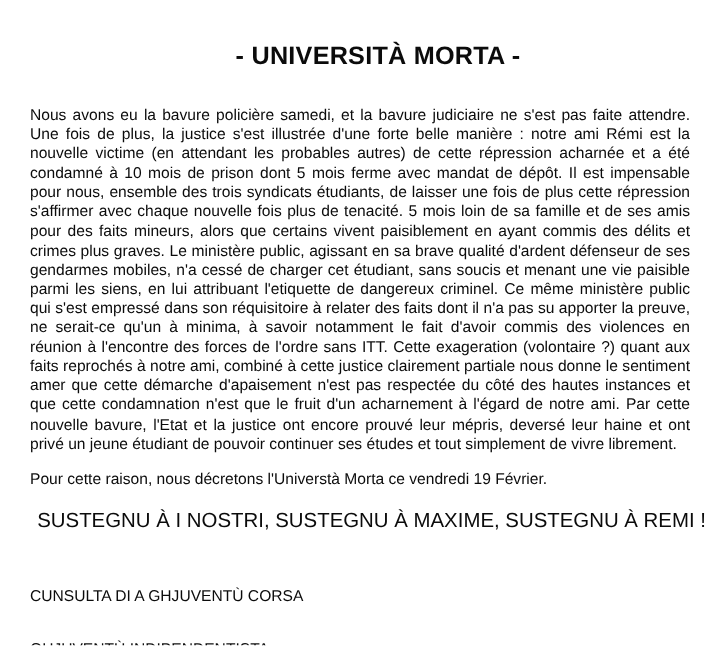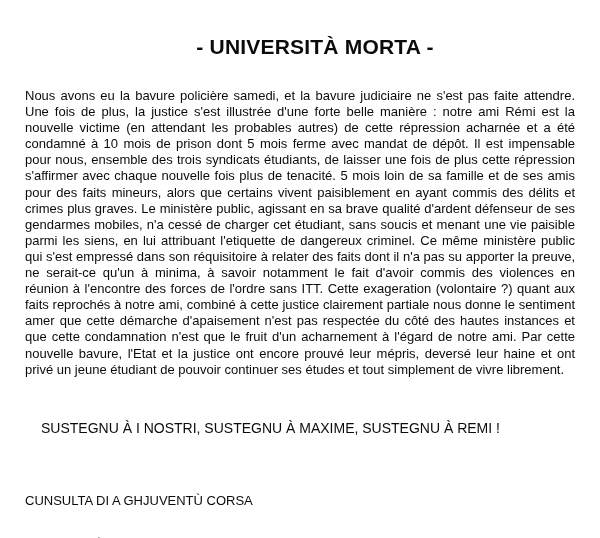--- a/index.html
+++ b/index.html
@@ -49,24 +49,24 @@
   .spacer-sm { height: 13px; }
   .spacer-md { height: 13px; }
   .plain-line {
     font-size: 13px;
     line-height: 16.1px;
     text-align: left;
     margin: 0;
     white-space: nowrap;
   }
   .caps-line {
-    font-size: 14px;
+    font-size: 17px;
     line-height: 16.1px;
     text-align: left;
-    margin: 16px;
+    margin: 6px;
     white-space: nowrap;
   }
   .org-list {
     margin: 0;
     padding: 0;
     list-style: none;
   }
   .org-list li {
     font-size: 13px;
     line-height: 16.1px;
@@ -80,20 +80,21 @@
 <div class="page">
 
   <h1 class="doc-title">- UNIVERSITÀ MORTA -</h1>
 
   <div class="body-block">
 
     <p class="para">Nous avons eu la bavure policière samedi, et la bavure judiciaire ne s'est pas faite attendre. Une fois de plus, la justice s'est illustrée d'une forte belle manière : notre ami Rémi est la nouvelle victime (en attendant les probables autres) de cette répression acharnée et a été condamné à 10 mois de prison dont 5 mois ferme avec mandat de dépôt. Il est impensable pour nous, ensemble des trois syndicats étudiants, de laisser une fois de plus cette répression s'affirmer avec chaque nouvelle fois plus de tenacité. 5 mois loin de sa famille et de ses amis pour des faits mineurs, alors que certains vivent paisiblement en ayant commis des délits et crimes plus graves. Le ministère public, agissant en sa brave qualité d'ardent défenseur de ses gendarmes mobiles, n'a cessé de charger cet étudiant, sans soucis et menant une vie paisible parmi les siens, en lui attribuant l'etiquette de dangereux criminel. Ce même ministère public qui s'est empressé dans son réquisitoire à relater des faits dont il n'a pas su apporter la preuve, ne serait-ce qu'un à minima, à savoir notamment le fait d'avoir commis des violences en réunion à l'encontre des forces de l'ordre sans ITT. Cette exageration (volontaire ?) quant aux faits reprochés à notre ami, combiné à cette justice clairement partiale nous donne le sentiment amer que cette démarche d'apaisement n'est pas respectée du côté des hautes instances et que cette condamnation n'est que le fruit d'un acharnement à l'égard de notre ami. Par cette nouvelle bavure, l'Etat et la justice ont encore prouvé leur mépris, deversé leur haine et ont privé un jeune étudiant de pouvoir continuer ses études et tout simplement de vivre librement.</p>
 
     <div class="spacer-sm"></div>
 
+    <p class="plain-line">Pour cette raison, nous décretons l'Universtà Morta ce vendredi 19 Février.</p>
 
     <div class="spacer-md"></div>
 
     <p class="caps-line">SUSTEGNU À I NOSTRI, SUSTEGNU À MAXIME, SUSTEGNU À REMI !</p>
 
     <div class="spacer-md"></div>
 
     <ul class="org-list">
       <li>CUNSULTA DI A GHJUVENTÙ CORSA</li>
       <li>GHJUVENTÙ INDIPENDENTISTA</li>

